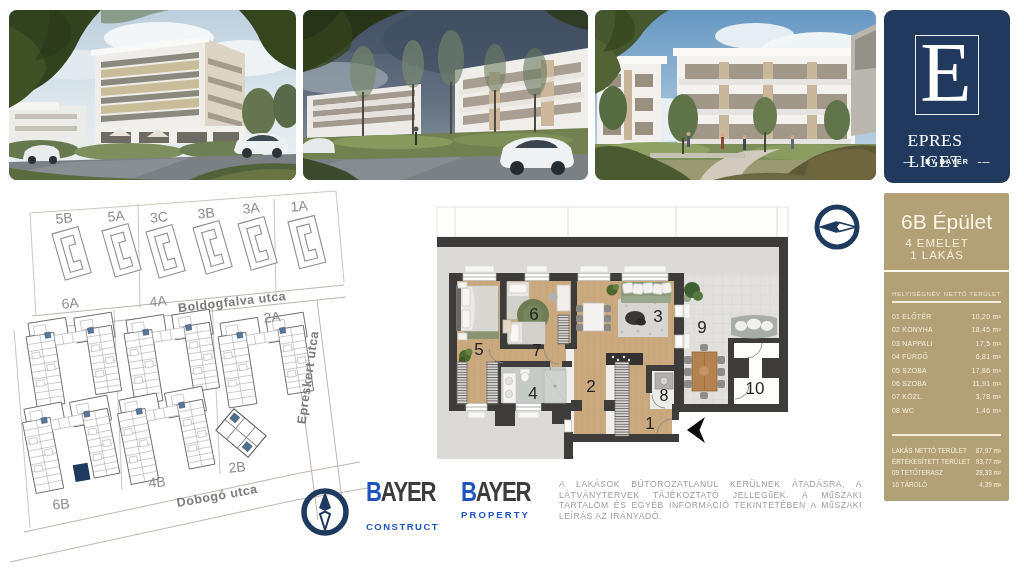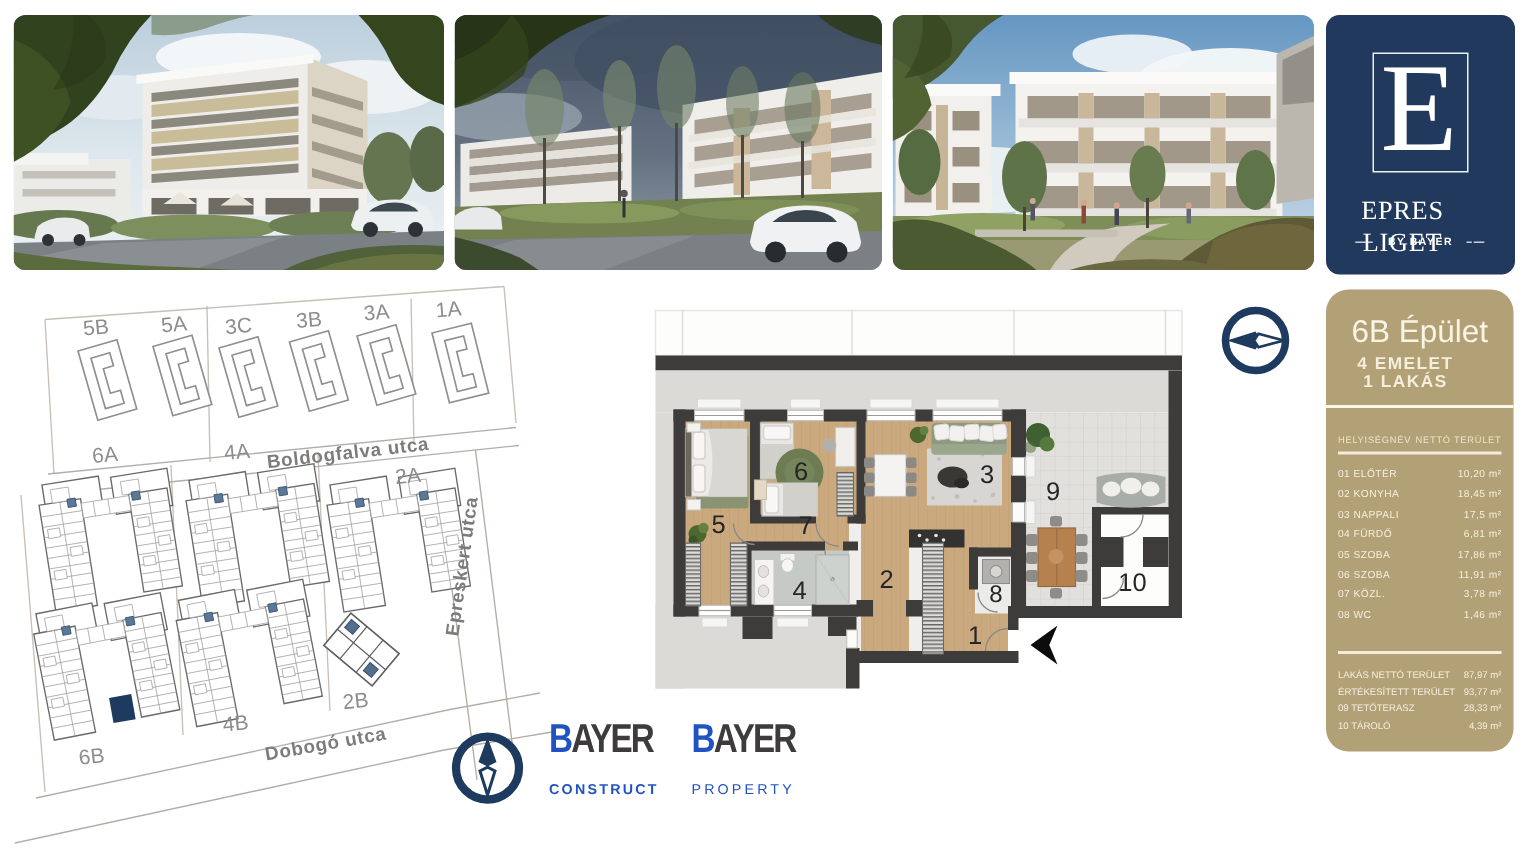--- a/index.html
+++ b/index.html
@@ -755,25 +755,25 @@
         <rect x="700" y="392" width="8" height="7" rx="2"></rect>
 </g>
 
 <text x="702" y="333" font-size="17" fill="#252525" text-anchor="middle" font-family="Liberation Sans,sans-serif">9</text>
 
 <text x="755" y="394" font-size="17" fill="#252525" text-anchor="middle" font-family="Liberation Sans,sans-serif">10</text>
 
 <path d="M687 430 L705 417 L699.5 430 L705 443 Z" fill="#0c0c0c"></path>
 </svg>
 
-<div class="abs" style="left:884px;top:193px;width:125px;height:308px;background:#b2a077;border-radius:15px;color:#f7efdc;">
+<div class="abs" style="left:884px;top:193px;width:125px;height:308px;background:#b2a077;border-radius:2px;color:#f7efdc;">
 
   <div class="abs" style="left:0;top:17px;width:125px;text-align:center;font-size:21px;color:#faf4e4;">6B Épület</div>
 
-  <div class="abs" style="left:0;top:44px;width:106px;text-align:center;font-size:11.5px;letter-spacing:1px;color:#f5eedb;font-weight:bold;">4 EMELET<br>1 LAKÁS</div>
+  <div class="abs" style="left:0;top:44px;width:106px;text-align:center;font-size:11.5px;letter-spacing:1px;color:#f5eedb;">4 EMELET<br>1 LAKÁS</div>
 
   <div class="abs" style="left:0px;top:77px;width:125px;height:2px;background:#fbf7ea;"></div>
 
   <div class="abs" style="left:8px;top:97px;width:109px;font-size:6.2px;letter-spacing:0.5px;color:#eee4ca;display:flex;justify-content:space-between;white-space:nowrap;">
         <span>HELYISÉGNÉV</span>
         <span>NETTÓ TERÜLET</span>
       </div>
 
   <div class="abs" style="left:8px;top:108px;width:109px;height:1.5px;background:#f3ecd9;"></div>
 
@@ -841,23 +841,26 @@
   <polygon points="26,44 31,28 26,25.5 21,28" fill="#fff" stroke="#1e3a5f" stroke-width="2"></polygon>
 </svg>
 
 <div class="abs" style="left:366px;top:480px;width:84px;height:38px;">
   <div style="font-size:27px;font-weight:bold;letter-spacing:-1.5px;line-height:25px;color:#3d3b3c;transform:scaleX(0.82);transform-origin:0 0;"><span style="color:#2053c2;">B</span>AYER</div>
   <div style="font-size:9.5px;font-weight:bold;letter-spacing:1.5px;color:#2053c2;margin-top:16px;">CONSTRUCT</div>
 </div>
 
 <div class="abs" style="left:461px;top:480px;width:84px;height:38px;">
   <div style="font-size:27px;font-weight:bold;letter-spacing:-1.5px;line-height:25px;color:#3d3b3c;transform:scaleX(0.82);transform-origin:0 0;"><span style="color:#2053c2;">B</span>AYER</div>
-  <div style="font-size:9.5px;font-weight:normal;letter-spacing:2.1px;color:#2053c2;margin-top:16px;">PROPERTY</div>
+  <div style="font-size:9.5px;font-weight:bold;letter-spacing:2.1px;color:#2053c2;margin-top:4px;">PROPERTY</div>
 </div>
 
+<div class="abs" style="left:559px;top:479px;width:303px;font-size:8.6px;line-height:10.6px;letter-spacing:0.55px;color:#9c9c9c;text-align:justify;">
+A LAKÁSOK BÚTOROZATLANUL KERÜLNEK ÁTADÁSRA, A LÁTVÁNYTERVEK TÁJÉKOZTATÓ JELLEGűEK. A MűSZAKI TARTALOM ÉS EGYÉB INFORMÁCIÓ TEKINTETÉBEN A MűSZAKI LEÍRÁS AZ IRÁNYADÓ.
+</div>
 
 <svg class="abs" style="left:814px;top:204px;" width="46" height="46" viewBox="0 0 46 46">
   <circle cx="23" cy="23" r="20" fill="none" stroke="#1e3a5f" stroke-width="5"></circle>
 
   <polygon points="4,23 23,17 27,23 23,29" fill="#1e3a5f"></polygon>
   <polygon points="42,23 25,18.5 22,23 25,27.5" fill="#fff" stroke="#1e3a5f" stroke-width="1.8"></polygon>
 </svg>
 
 </div>
 

